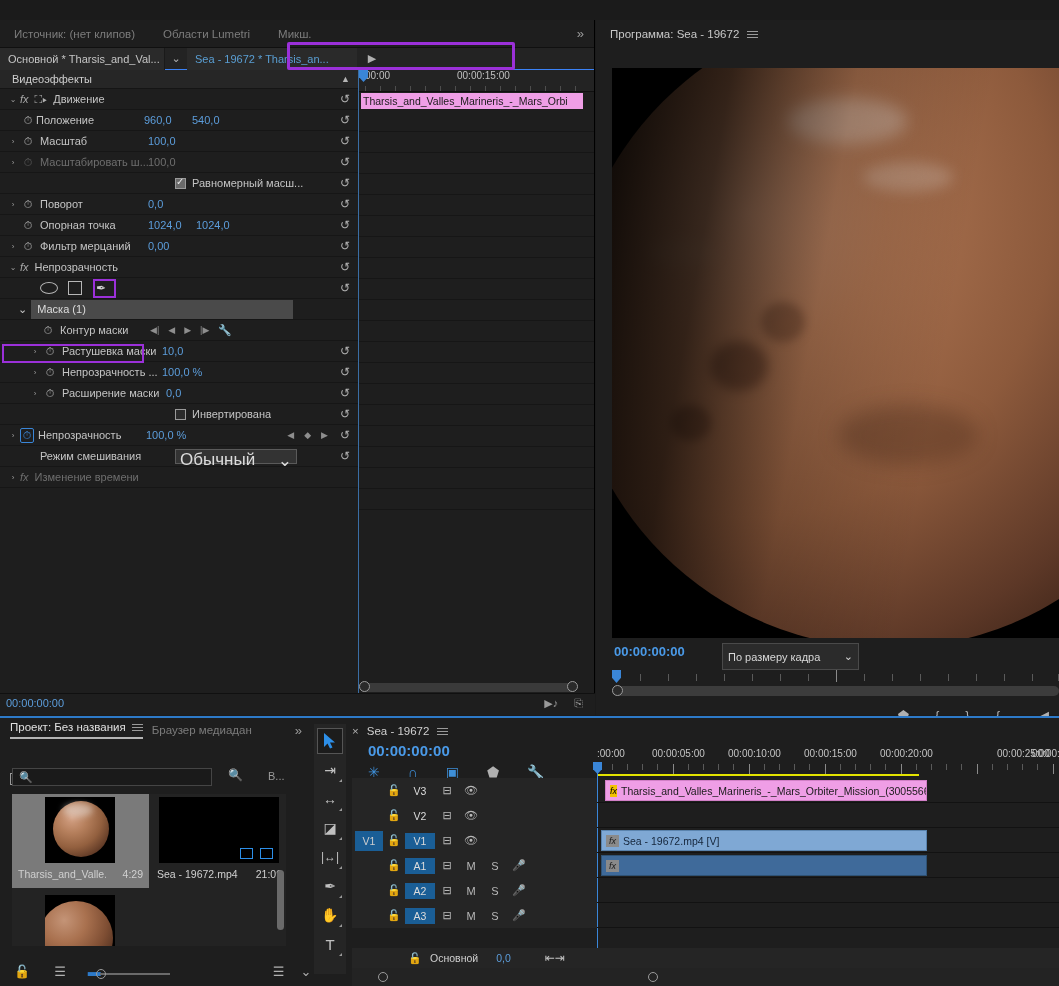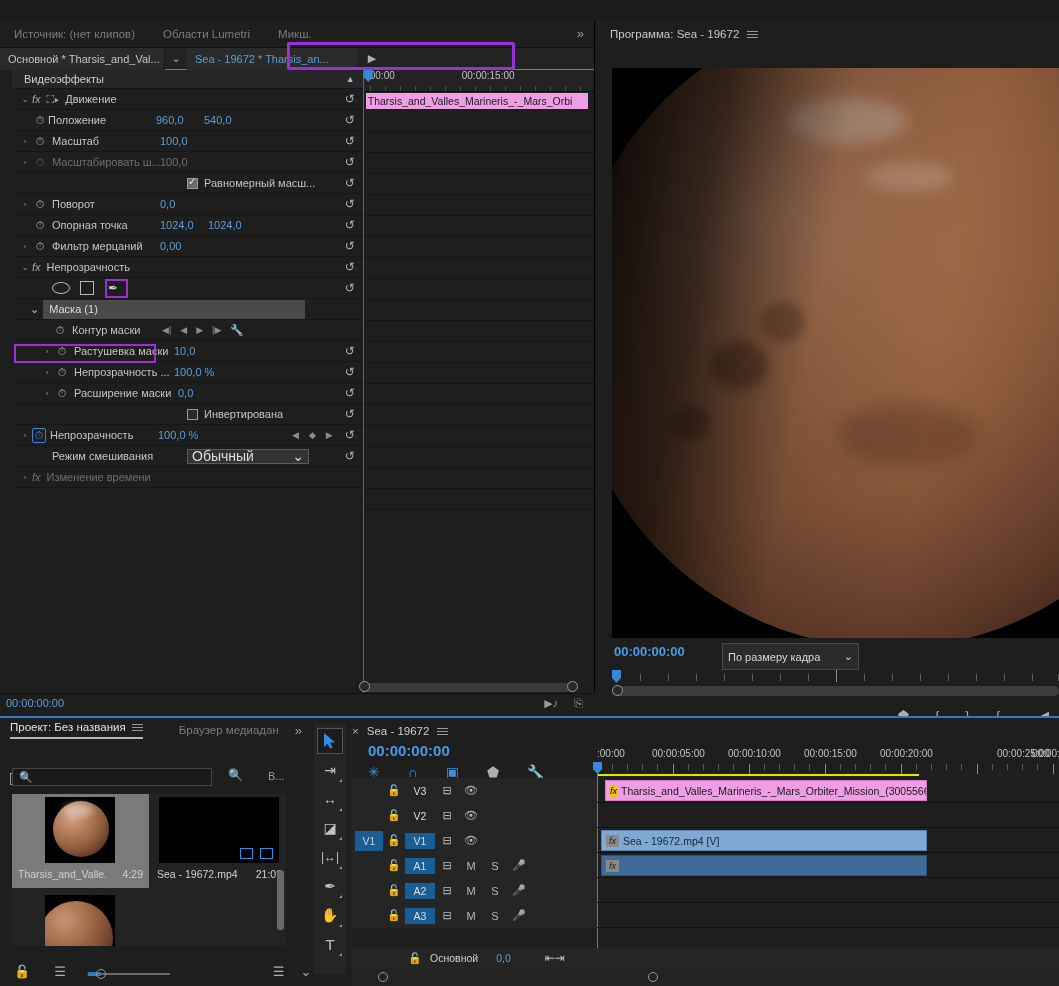--- a/index.html
+++ b/index.html
@@ -49,21 +49,21 @@
   .ec-clipbar {
     display: flex; align-items: center; height: 22px;
     background: #232323; border-bottom: 1px solid #3b82f6; font-size: 11px;
   }
   .ec-clipbar .seg { padding: 0 8px; height: 22px; display: flex; align-items: center; }
   .ec-clipbar .s1 { width: 165px; color: #c5c5c5; background:#2a2a2a; border-right:1px solid #1a1a1a; overflow:hidden; white-space:nowrap; }
   .ec-clipbar .s2 { width: 22px; justify-content: center; color: #b0b0b0; }
   .ec-clipbar .s3 { width: 170px; color: #5a9fd4; background:#2a2a2a; overflow:hidden; white-space:nowrap; }
   .ec-clipbar .s4 { width: 30px; justify-content: center; color: #b0b0b0; }
 
-  .ec-body { position: relative; height: 645px; display: flex; padding-left: 12px; }
+  .ec-body { position: relative; height: 645px; display: flex; }
   .ec-left { width: 358px; position: relative; background:#1e1e1e; }
   .ec-right { width: 236px; position: relative; background:#1e1e1e; border-left:1px solid #3a6ea5; }
 
   .ec-section-head {
     height: 19px; display:flex; align-items:center; padding-left:12px;
     background:#262626; color:#cfcfcf; font-size:11px; position:relative;
     border-bottom:1px solid #151515;
   }
   .ec-section-head .caret-up { position:absolute; right:8px; color:#b5b5b5; font-size:9px; }
 
@@ -96,21 +96,21 @@
     display:flex; align-items:center; padding-left:6px; font-size:11px;
   }
   .maskrow { height:21px; display:flex; align-items:center; border-bottom:1px solid #161616; position:relative; }
 
   .cb { width:11px; height:11px; border:1px solid #9a9a9a; background:#2b2b2b; display:inline-block; position:relative; }
   .cb.on { background:#6a6a6a; }
   .cb.on:after { content:"✓"; position:absolute; left:0px; top:-3px; font-size:10px; color:#e8e8e8; }
 
   .sel-box {
     height:15px; background:#333; border:1px solid #5a5a5a; color:#dcdcdc;
-    font-size:14px; display:flex; align-items:center; padding:0 4px; justify-content:space-between;
+    font-size:17px; display:flex; align-items:flex-start; padding:0 4px; justify-content:space-between;
   }
 
   
   .ecr-ruler { height:22px; position:relative; background:#232323; border-bottom:1px solid #101010; }
   .ecr-ruler .tl { position:absolute; top:0; color:#c0c0c0; font-size:10px; }
   .ecr-ticks { position:absolute; bottom:0; left:0; right:0; height:6px; }
   .ecr-ticks i { position:absolute; bottom:0; width:1px; height:5px; background:#4d4d4d; }
   .ecr-phead { position:absolute; left:0; top:0; width:9px; height:12px; background:#3a86d8; clip-path: polygon(0 0,100% 0,100% 60%,50% 100%,0 60%); }
   .ecr-clip {
     position:absolute; left:2px; top:23px; width:222px; height:16px;
@@ -150,21 +150,21 @@
   .pm-ruler i { position:absolute; top:4px; width:1px; height:7px; background:#5a5a5a; }
   .pm-phead { position:absolute; left:0px; top:0; width:9px; height:13px; background:#3a86d8; clip-path: polygon(0 0,100% 0,100% 60%,50% 100%,0 60%); }
   .pm-bar { position:absolute; left:16px; top:666px; width:447px; height:10px; background:#3c3c3c; border-radius:5px; }
   .pm-barknob { position:absolute; left:16px; top:665px; width:11px; height:11px; border:1px solid #9a9a9a; border-radius:50%; background:#2a2a2a; }
   .pm-btns { position:absolute; right:10px; top:688px; display:flex; gap:26px; align-items:center; color:#b0b0b0; font-size:13px; }
 
   
   .pr-panel { position:absolute; left:0; top:716px; width:310px; height:270px; background:#1e1e1e; border-top:2px solid #2d7ac9; }
   .pr-tabs { height:24px; display:flex; align-items:center; padding-left:10px; gap:8px; font-size:11.5px; }
   .pr-tab-active { color:#e0e0e0; border-bottom:2px solid #b4b4b4; padding-bottom:4px; display:flex; gap:6px; align-items:center; }
-  .pr-tab-dim { color:#7c7c7c; margin-left:28px; white-space:nowrap; overflow:hidden; width:100px; }
+  .pr-tab-dim { color:#7c7c7c; margin-left:1px; white-space:nowrap; overflow:hidden; width:100px; }
   .pr-name { position:absolute; left:10px; top:28px; display:flex; gap:10px; align-items:center; color:#bdbdbd; font-size:11.5px;margin-top:27px; }
   .pr-folder { width:14px; height:12px; border:1px solid #9a9a9a; position:relative; }
   .pr-folder:after { content:""; position:absolute; left:3px; top:2px; width:6px; height:6px; border-left:1px solid #9a9a9a; border-bottom:1px solid #9a9a9a; }
   .pr-search {
     position:absolute; left:12px; top:50px; width:200px; height:18px; background:#1a1a1a;
     border:1px solid #454545; display:flex; align-items:center; padding-left:6px; color:#8a8a8a; font-size:11px; gap:5px;
   }
   .pr-findico { position:absolute; left:228px; top:50px; color:#b0b0b0; font-size:12px; }
   .pr-bdots { position:absolute; left:268px; top:52px; color:#9a9a9a; font-size:11px; }
   .pr-grid { position:absolute; left:12px; top:76px; width:274px; height:152px; background:#232323; overflow:hidden; }

